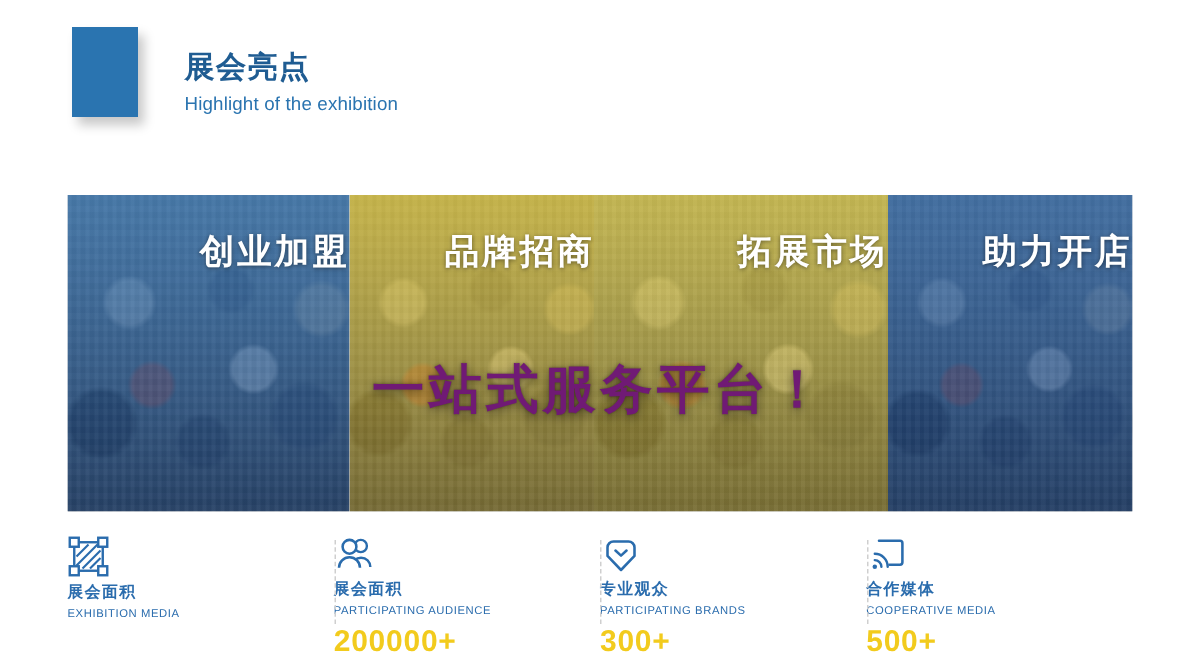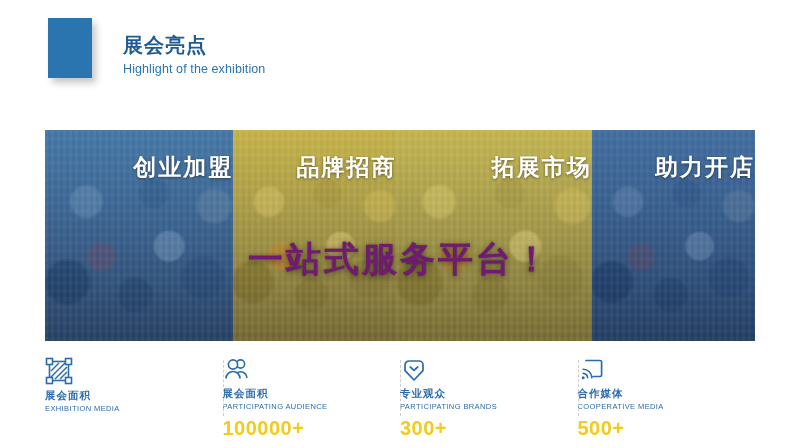--- a/index.html
+++ b/index.html
@@ -178,21 +178,21 @@
       <div class="stat-icon">
         <svg width="28" height="28" viewBox="0 0 28 28">
           <circle cx="17.5" cy="8" r="4.1" fill="none" stroke="#2a6cad" stroke-width="1.6"></circle>
           <path d="M11.5 22 a6.2 6.2 0 0 1 12.4 0" fill="none" stroke="#2a6cad" stroke-width="1.6"></path>
           <circle cx="10" cy="8.5" r="4.6" fill="#fff" stroke="#2a6cad" stroke-width="1.7"></circle>
           <path d="M3 22.5 a7 7 0 0 1 14 0" fill="#fff" stroke="#2a6cad" stroke-width="1.7"></path>
         </svg>
       </div>
       <div class="stat-cn">展会面积</div>
       <div class="stat-en">PARTICIPATING AUDIENCE</div>
-      <div class="stat-num">100000+</div>
+      <div class="stat-num">200000+</div>
     </div>
 
     <div class="stat">
       <div class="stat-icon">
         <svg width="28" height="28" viewBox="0 0 28 28">
           <path d="M5 9 a4 4 0 0 1 4-4 h10 a4 4 0 0 1 4 4 v5.6 L14 24 5 14.6 Z" fill="none" stroke="#2a6cad" stroke-width="1.7" stroke-linejoin="round"></path>
           <polyline points="10.3,11 14,14.4 17.7,11" fill="none" stroke="#2a6cad" stroke-width="1.7" stroke-linecap="round" stroke-linejoin="round"></polyline>
         </svg>
       </div>
       <div class="stat-cn">专业观众</div>

